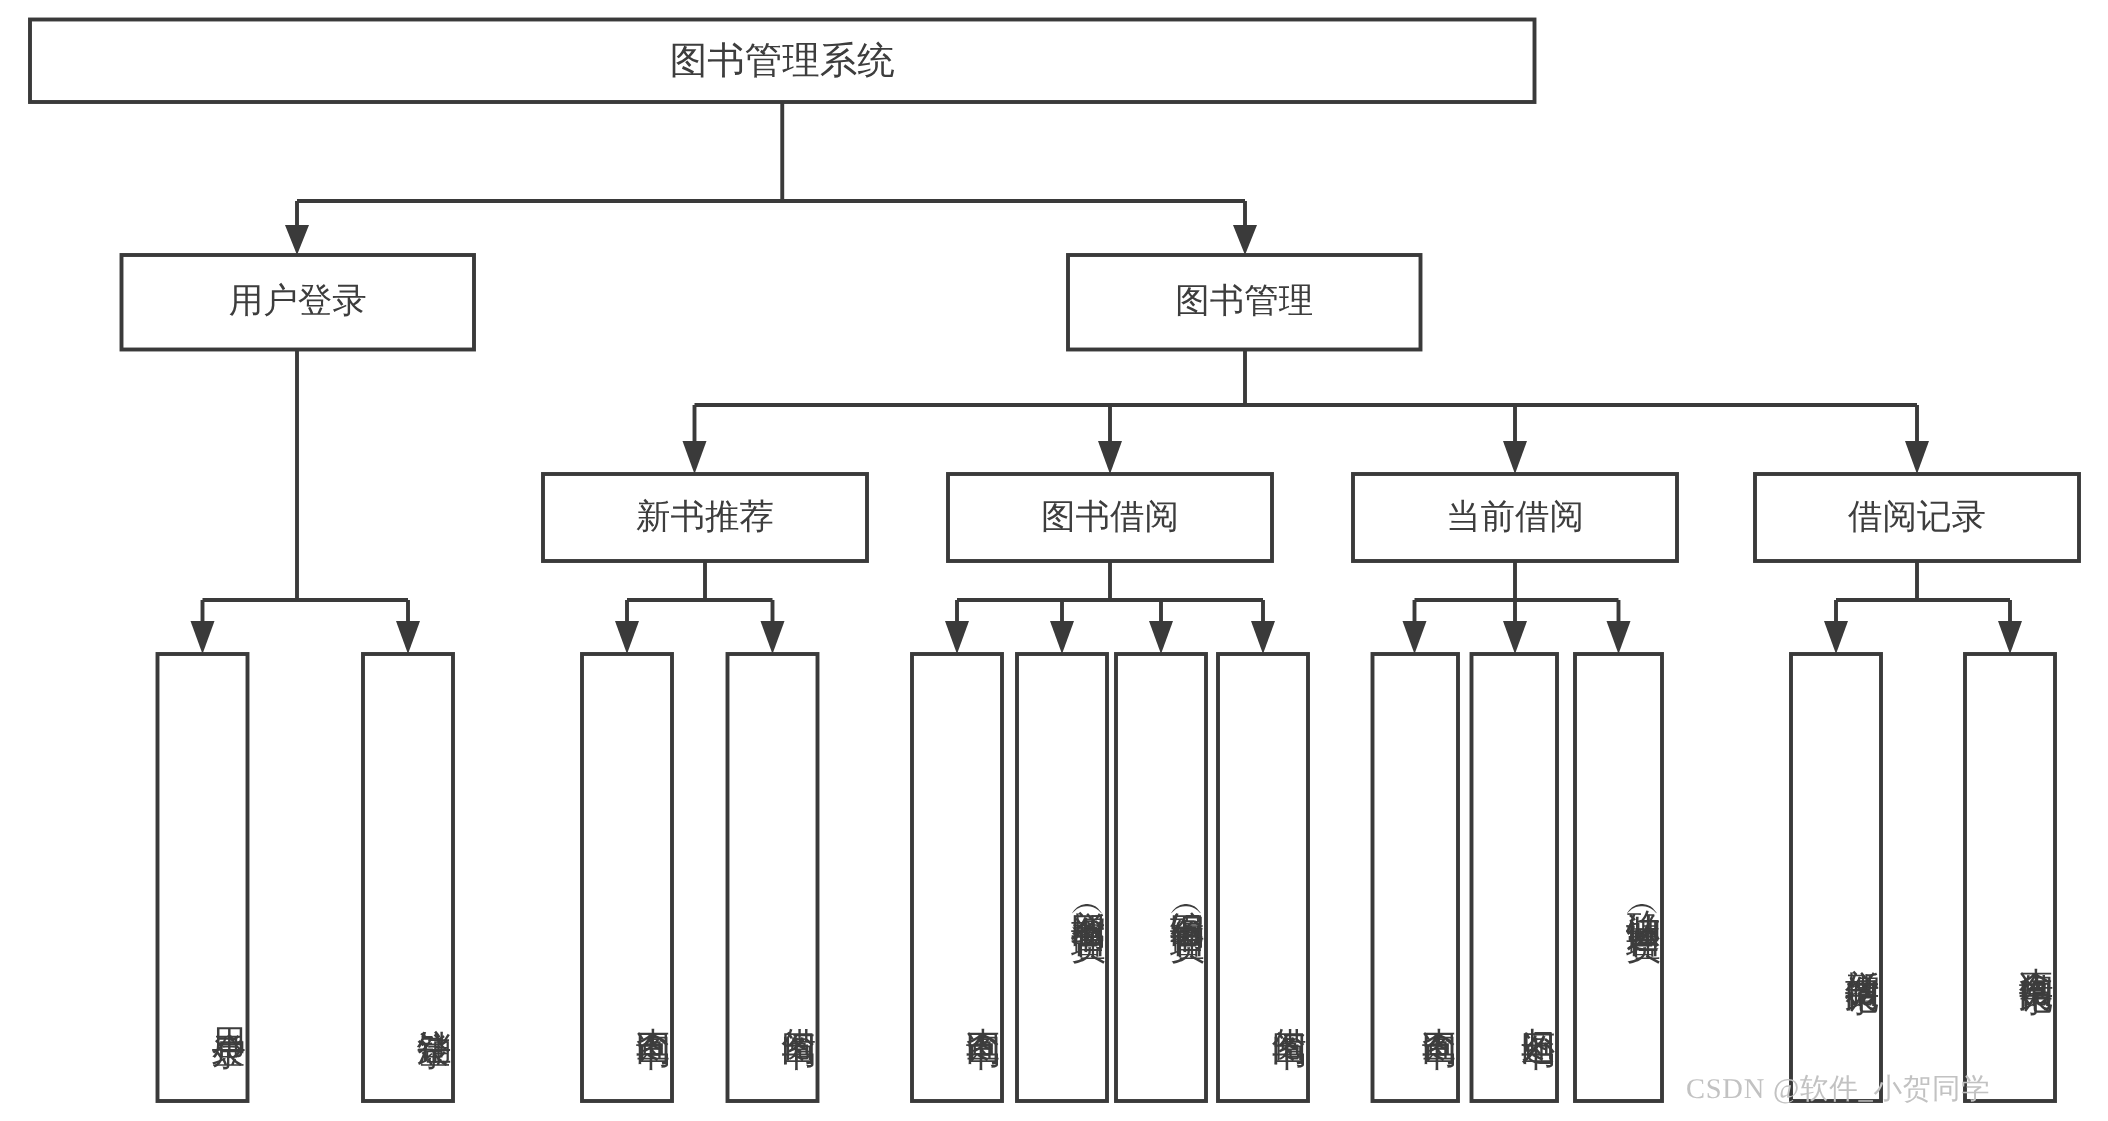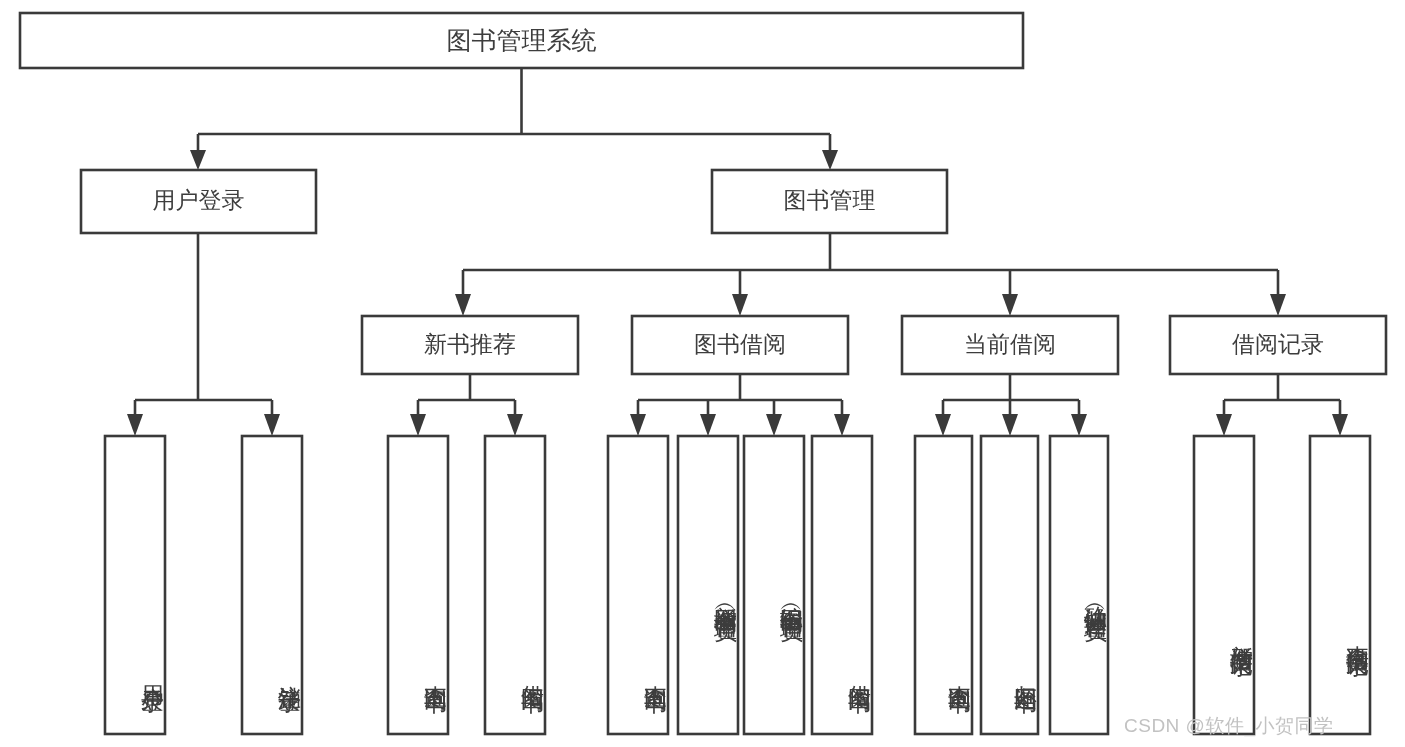--- a/index.html
+++ b/index.html
@@ -202,15 +202,15 @@
   <div class="vlabel" style="left:915px; top:436px; width:57px; height:298px; padding-top:86px;">查询图书</div>
 
   <div class="vlabel" style="left:981px; top:436px; width:57px; height:298px; padding-top:86px;">归还图书</div>
 
   <div class="vlabel" style="left:1050px; top:436px; width:58px; height:298px; padding-top:12px;">确认归还（管理员）</div>
 
   <div class="vlabel" style="left:1194px; top:436px; width:60px; height:298px; padding-top:48px;">新增借阅记录</div>
 
   <div class="vlabel" style="left:1310px; top:436px; width:60px; height:298px; padding-top:48px;">查询借阅记录</div>
 
-  <div class="watermark" style="left:1124px; top:713px;">CSDN @软件_小贺同学</div>
+  <div class="watermark" style="left:1124px; top:713px;font-family:Liberation Serif, serif;">CSDN @软件_小贺同学</div>
 
 </div>
 
 </body></html>

